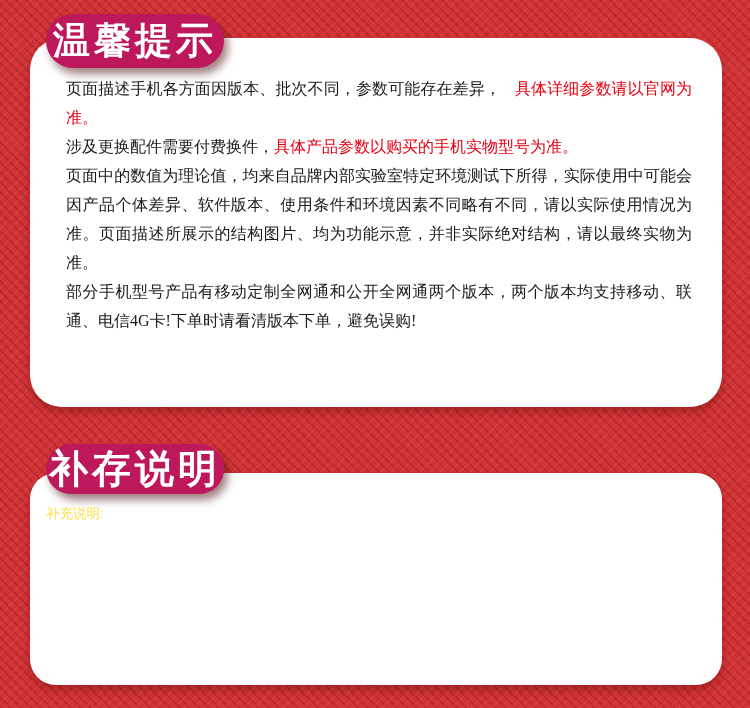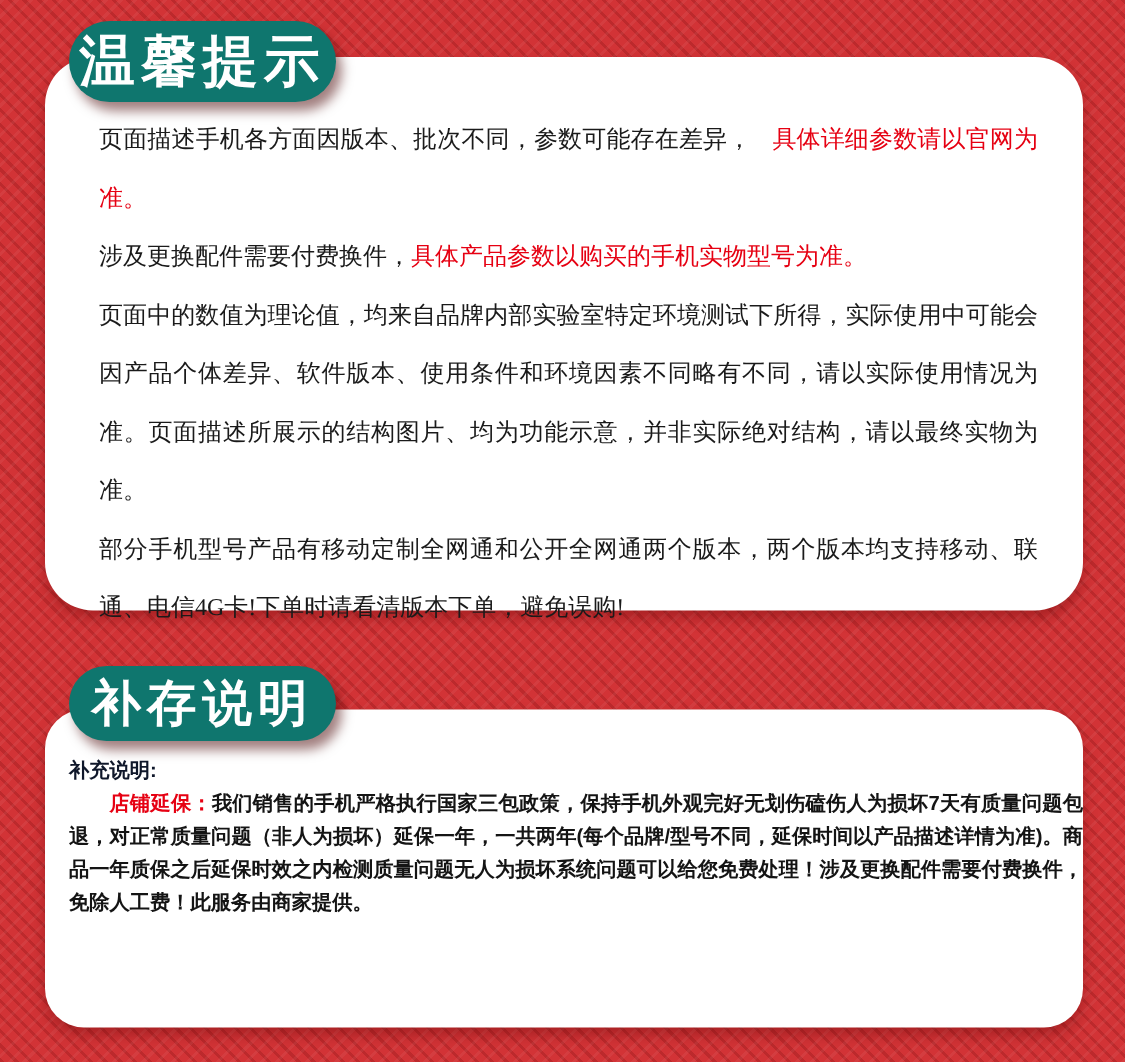--- a/index.html
+++ b/index.html
@@ -11,43 +11,43 @@
       repeating-linear-gradient(135deg, rgba(255,255,255,0.05) 0 2px, rgba(255,255,255,0) 2px 7px),
       repeating-linear-gradient(45deg, rgba(110,8,10,0.22) 0 2px, rgba(110,8,10,0) 2px 7px);
   }
   .card{
     position:absolute;left:30px;width:692px;background:#ffffff;
     border-radius:32px;box-shadow:0 5px 9px rgba(90,0,0,0.35);
   }
   #card-tips{top:38px;height:369px;}
   #card-supplement{top:473px;height:212px;border-radius:26px;}
   .banner{
-    position:absolute;left:46px;background:#0f766e;color:#ffffff;
+    position:absolute;left:46px;background:#be185d;color:#ffffff;
     display:flex;align-items:center;justify-content:center;
     font-weight:bold;letter-spacing:4px;
     box-shadow:4px 6px 8px rgba(70,0,0,0.5);
     font-family:"Liberation Sans", sans-serif;
   }
   #banner-tips{top:14px;width:178px;height:54px;border-radius:27px;font-size:37px;}
-  #banner-supplement{top:444px;width:178px;height:50px;border-radius:25px;font-size:33px;}
+  #banner-supplement{top:444px;width:178px;height:50px;border-radius:25px;font-size:39px;}
   .tips-body{
     position:absolute;left:66px;top:74px;width:626px;
     font-family:"Liberation Serif","DejaVu Serif",serif;
-    font-size:16px;line-height:39px;color:#1a1a1a;text-align:justify;
+    font-size:16px;line-height:29px;color:#1a1a1a;text-align:justify;
   }
   .tips-body p{margin:0;}
   .red{color:#e60012;}
   .gap{margin-left:14px;}
   .supp-body{
     position:absolute;left:46px;top:503px;width:676px;
     font-size:13.5px;line-height:22px;color:#141414;font-weight:600;
     text-align:justify;
   }
   .supp-body p{margin:0;}
-  .supp-heading{color:#0f172a;font-weight:bold;}
+  .supp-heading{color:#fde047;font-weight:normal;}
   .supp-item{text-indent:2em;}
   .supp-label{color:#e60012;font-weight:bold;}
 </style>
 </head>
 <body>
 
 <div class="card" id="card-tips"></div>
 
 <div class="banner" id="banner-tips">
   <span>温馨提示</span>
@@ -61,14 +61,13 @@
 </div>
 
 <div class="card" id="card-supplement"></div>
 
 <div class="banner" id="banner-supplement">
   <span>补存说明</span>
 </div>
 
 <div class="supp-body">
   <p class="supp-heading">补充说明:</p>
-  <p class="supp-item"><span class="supp-label">店铺延保：</span><span>我们销售的手机严格执行国家三包政策，保持手机外观完好无划伤磕伤人为损坏7天有质量问题包退，对正常质量问题（非人为损坏）延保一年，一共两年(每个品牌/型号不同，延保时间以产品描述详情为准)。商品一年质保之后延保时效之内检测质量问题无人为损坏系统问题可以给您免费处理！涉及更换配件需要付费换件，免除人工费！此服务由商家提供。</span></p>
 </div>
 
 </body></html>

